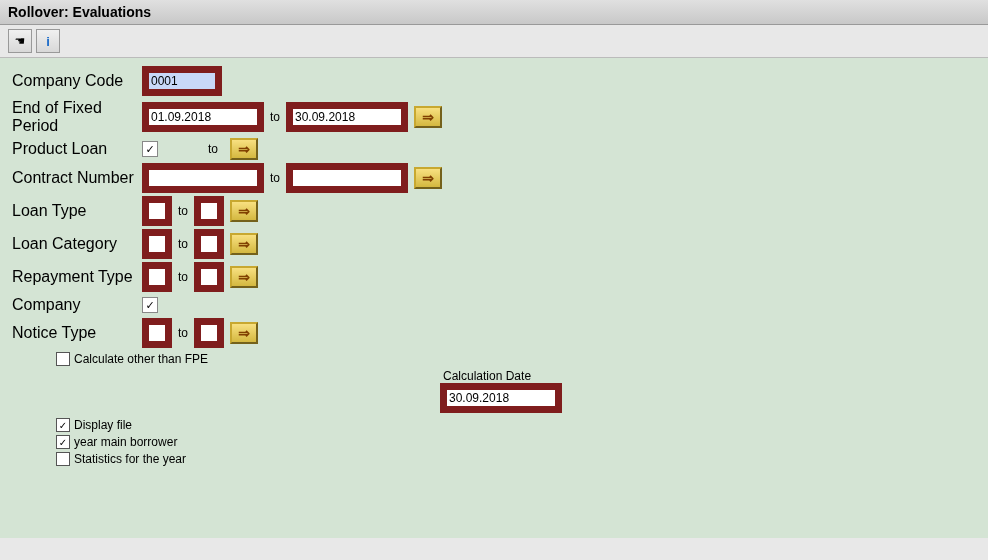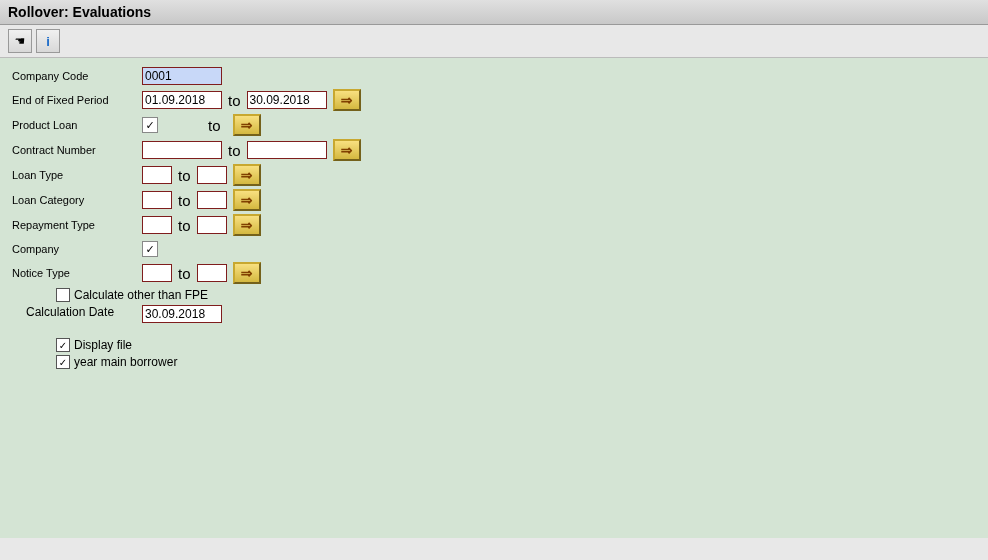--- a/index.html
+++ b/index.html
@@ -50,40 +50,40 @@
     }
     .form-row {
       display: flex;
       align-items: center;
       margin-bottom: 3px;
       min-height: 20px;
     }
     .label {
       width: 130px;
       color: #000;
-      font-size: 11px;
+      font-size: 16px;
       flex-shrink: 0;
     }
     .input-field {
-      border: 1px solid #7f1d1d;
+      border: 7px solid #7f1d1d;
       background: #fff;
       height: 18px;
       padding: 8px 2px;
       font-size: 12px;
       font-family: Arial, sans-serif;
     }
     .input-field.highlight {
       background: #c8d8f8;
     }
     .input-short { width: 30px; }
     .input-medium { width: 80px; }
-    .input-long { width: 80px; }
+    .input-long { width: 122px; }
     .to-label {
       margin: 0 6px;
-      font-size: 15px;
+      font-size: 12px;
     }
     .nav-btn {
       width: 28px;
       height: 22px;
       background: linear-gradient(to bottom, #f8e080, #d4b840);
       border: 2px outset #c8a830;
       cursor: pointer;
       display: flex;
       align-items: center;
       justify-content: center;
@@ -117,22 +117,24 @@
       border: 1px solid #555;
       background: #fff;
       margin-right: 4px;
       display: inline-flex;
       align-items: center;
       justify-content: center;
       font-size: 10px;
     }
     .calc-row {
       display: flex;
-      margin-bottom: 15px;
+      align-items: center;
+      margin-bottom: 5px;
       margin-left: 14px;
+      flex-direction: column;
     }
     .calc-label {
       width: 116px;
       font-size: 12px;
     }
   </style>
 </head>
 <body>
 
 <div class="title-bar">
@@ -243,14 +245,18 @@
   <div class="checkbox-label-row">
     <div class="checkbox-small">✓</div>
     <span>Display file</span>
   </div>
 
   <div class="checkbox-label-row">
     <div class="checkbox-small">✓</div>
     <span>year main borrower</span>
   </div>
 
+  <div class="checkbox-label-row">
+    <div class="checkbox-small"></div>
+    <span>Statistics for the year</span>
+  </div>
 
 </div>
 
 </body></html>

